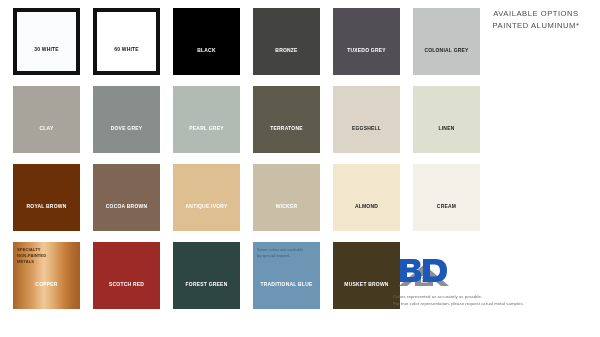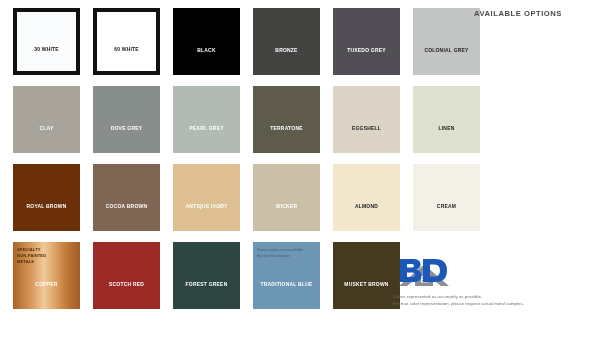--- a/index.html
+++ b/index.html
@@ -71,23 +71,24 @@
     letter-spacing: 0;
   }
 
   #header-block {
     position: absolute;
     left: 474px;
     top: 8px;
     width: 124px;
     color: #4a4a4a;
     font-size: 7.6px;
-    font-weight: bold;
+    font-weight: normal;
     letter-spacing: 0.55px;
     line-height: 1.62;
+    text-align: center;
   }
 
   #brand-block {
     position: absolute;
     left: 393px;
     top: 256px;
     width: 205px;
   }
 
   #brand-logo {
@@ -185,20 +186,21 @@
       <div class="swatch-label" style="color: rgb(255, 255, 255);">TRADITIONAL BLUE</div>
     </div>
     <div class="swatch" style="background: rgb(69, 58, 32);">
       <div class="swatch-label" style="color: rgb(255, 255, 255);">MUSKET BROWN</div>
     </div>
     <div class="swatch" style="background: transparent;"></div>
   </div>
 
 <div id="header-block" style="color: rgb(74, 74, 74);">
   <div>AVAILABLE OPTIONS</div>
+  <div>PAINTED ALUMINUM*</div>
 </div>
 
 <div id="brand-block">
   <svg id="brand-logo" viewBox="0 0 124 68" xmlns="http://www.w3.org/2000/svg">
     <path id="logo-roof" d="M12 60 L62 17 L112 60 L96 60 L62 32 L28 60 Z" fill="#8c8f94"></path>
     <path id="logo-roof-body" d="M44 60 L44 42 L62 28 L80 42 L80 60 Z" fill="#8c8f94"></path>
     <rect x="56" y="40" width="13" height="13" fill="#ffffff"></rect>
     <rect x="58.5" y="42.5" width="3.5" height="3.5" fill="#8c8f94"></rect>
     <rect x="63.5" y="42.5" width="3.5" height="3.5" fill="#8c8f94"></rect>
     <rect x="58.5" y="47.5" width="3.5" height="3.5" fill="#8c8f94"></rect>

